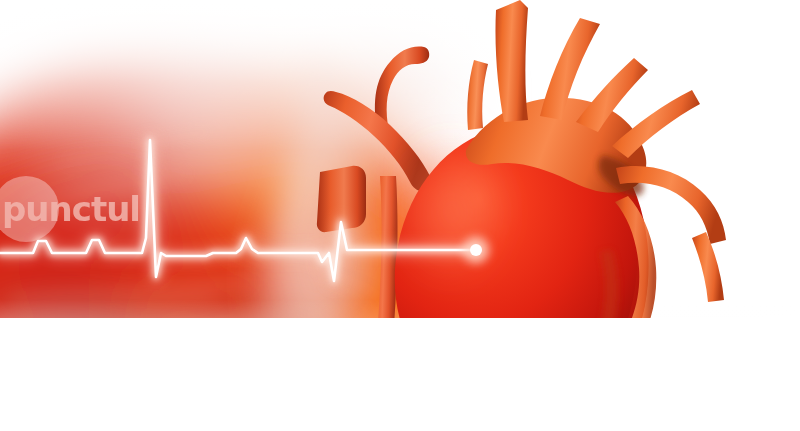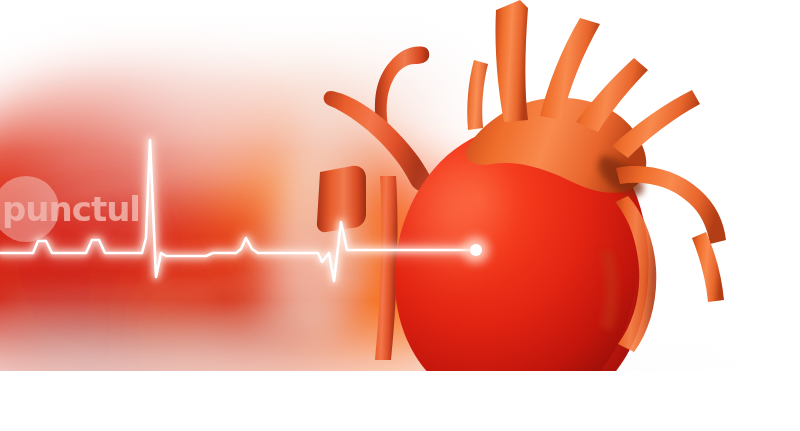--- a/index.html
+++ b/index.html
@@ -29,21 +29,21 @@
   .wm-text {
     font-family: "DejaVu Sans", sans-serif;
     font-weight: bold;
     font-size: 34px;
     letter-spacing: -1px;
   }
 </style>
 </head>
 <body>
 
-<div id="stage" style="width: 800px; height: 371px; background: #eab308;">
+<div id="stage" style="width: 800px; height: 318px; background: #eab308;">
 
   <svg class="layer" viewBox="0 0 800 431" preserveAspectRatio="none">
     <defs>
       <radialGradient id="gRedCore" cx="0.33" cy="0.56" r="0.62">
         <stop offset="0%" stop-color="#b81c12"></stop>
         <stop offset="28%" stop-color="#cf2317"></stop>
         <stop offset="55%" stop-color="#e33318"></stop>
         <stop offset="78%" stop-color="#f0b0a2" stop-opacity="0.75"></stop>
         <stop offset="100%" stop-color="#ffffff" stop-opacity="0"></stop>
       </radialGradient>

